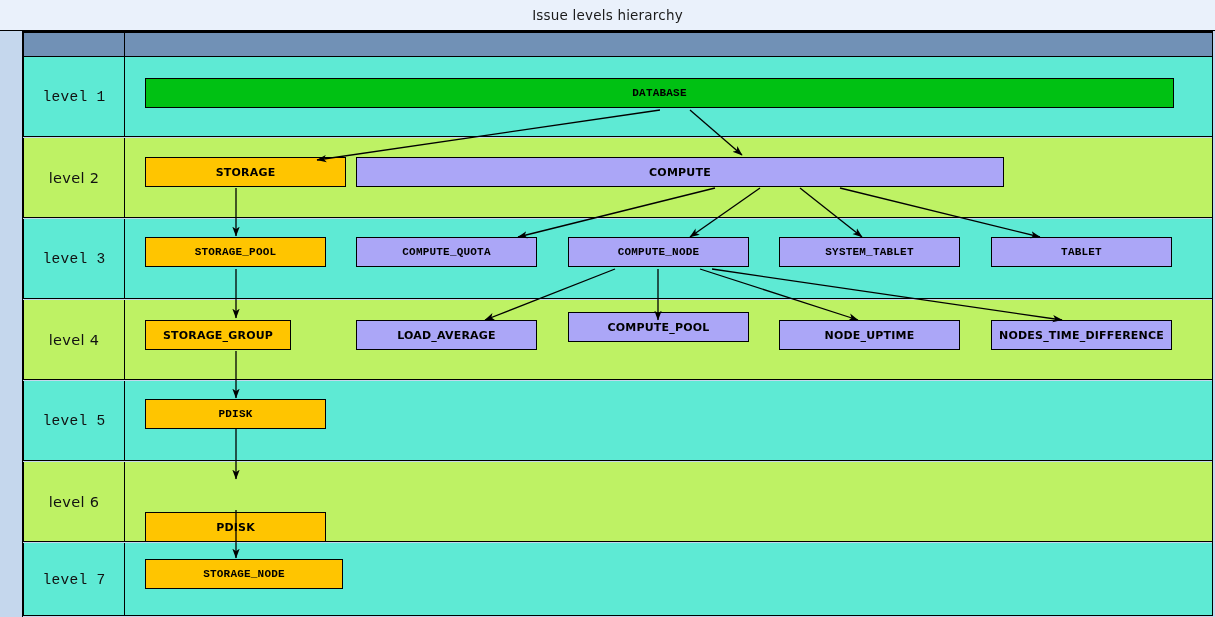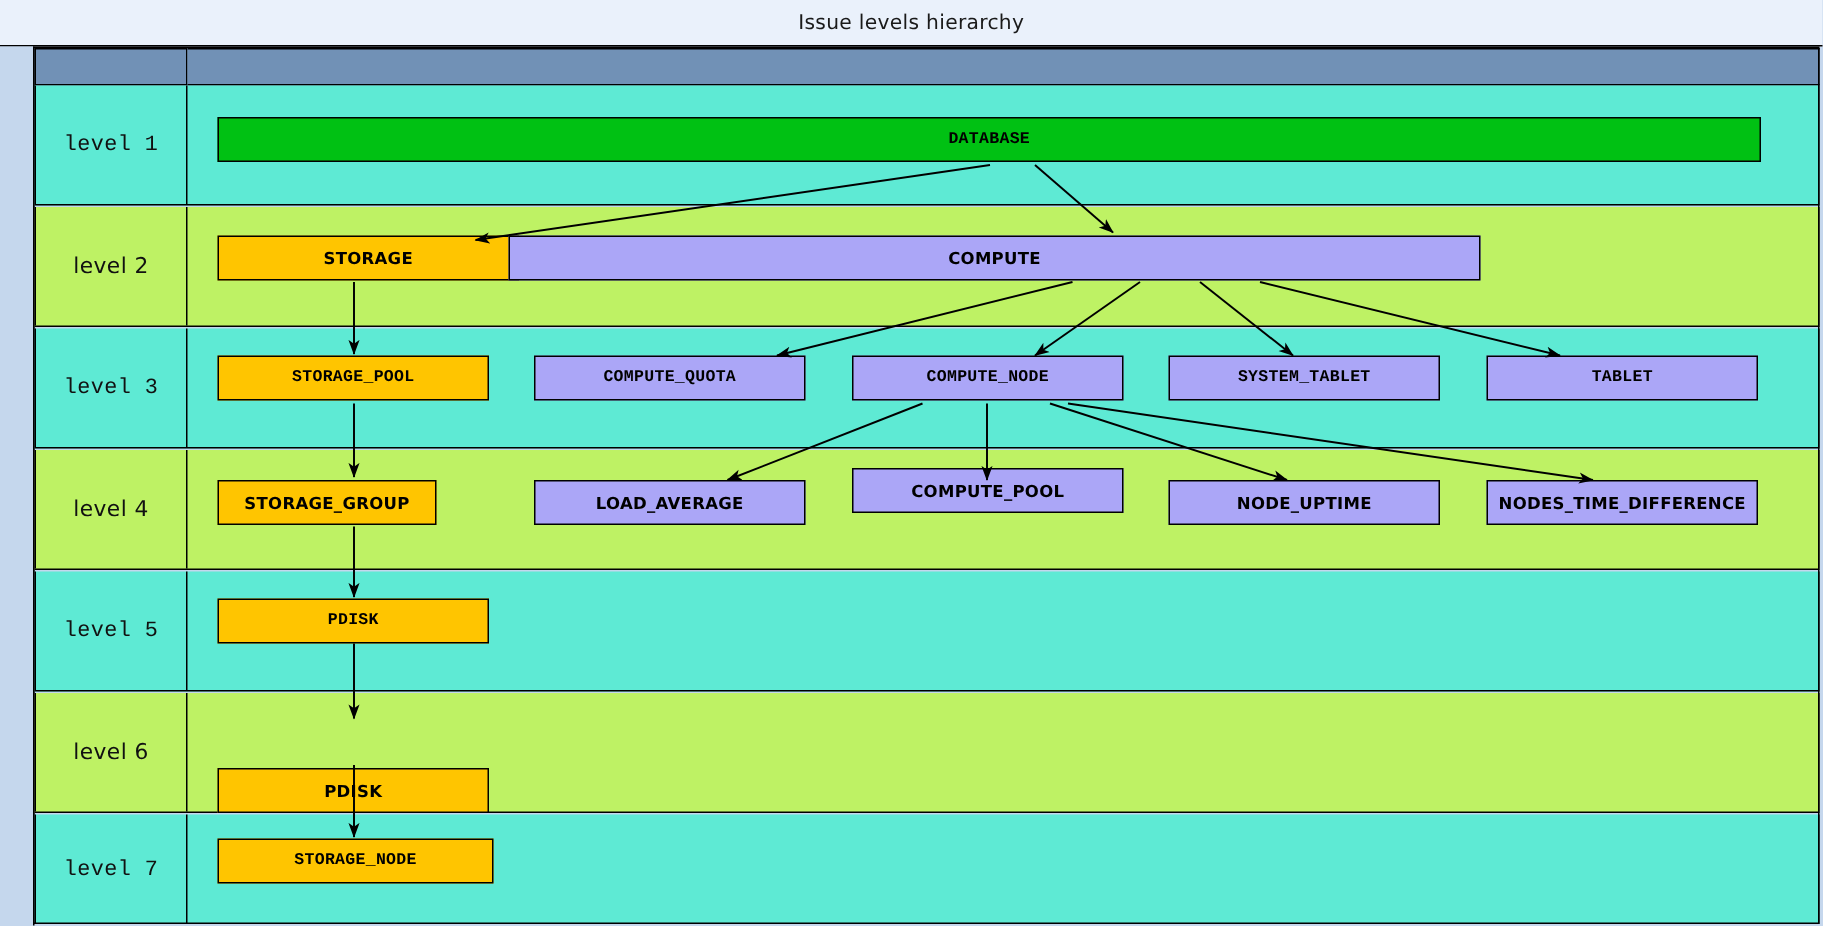--- a/index.html
+++ b/index.html
@@ -107,21 +107,21 @@
       <div class="node green" style="left:20px;top:21px;width:1029px;">DATABASE</div>
     </div>
   </div>
 
   <div class="row alt" style="top:138px;">
     <div class="lvl-cell">
       <span class="lvl-label">level 2</span>
     </div>
     <div class="content-cell">
       <div class="node gold" style="left:20px;top:19px;width:201px;">STORAGE</div>
-      <div class="node purple" style="left:214px;top:19px;width:648px;">COMPUTE</div>
+      <div class="node purple" style="left:231px;top:19px;width:648px;">COMPUTE</div>
     </div>
   </div>
 
   <div class="row norm" style="top:219px;">
     <div class="lvl-cell">
       <span class="lvl-label">level 3</span>
     </div>
     <div class="content-cell">
       <div class="node gold" style="left:20px;top:18px;width:181px;">STORAGE_POOL</div>
       <div class="node purple" style="left:231px;top:18px;width:181px;">COMPUTE_QUOTA</div>
@@ -160,21 +160,21 @@
     <div class="content-cell">
       <div class="node gold" style="left:20px;top:17px;width:181px;margin-top:33px;">PDISK</div>
     </div>
   </div>
 
   <div class="row norm" style="top:543px;height:73px;border-bottom:none;">
     <div class="lvl-cell">
       <span class="lvl-label">level 7</span>
     </div>
     <div class="content-cell">
-      <div class="node gold" style="left:20px;top:16px;width:184px;">STORAGE_NODE</div>
+      <div class="node gold" style="left:20px;top:16px;width:198px;">STORAGE_NODE</div>
     </div>
   </div>
 
   <div class="table-frame" style="background:none;"></div>
 
   <svg class="arrows" viewBox="0 0 1215 617" width="1215" height="617">
     <defs>
       <marker id="ah" markerWidth="11" markerHeight="11" refX="9.4" refY="4.1" orient="auto" markerUnits="userSpaceOnUse">
         <path d="M0,0.4 L10,4.1 L0,7.8 L2.6,4.1 Z" fill="#000"></path>
       </marker>

